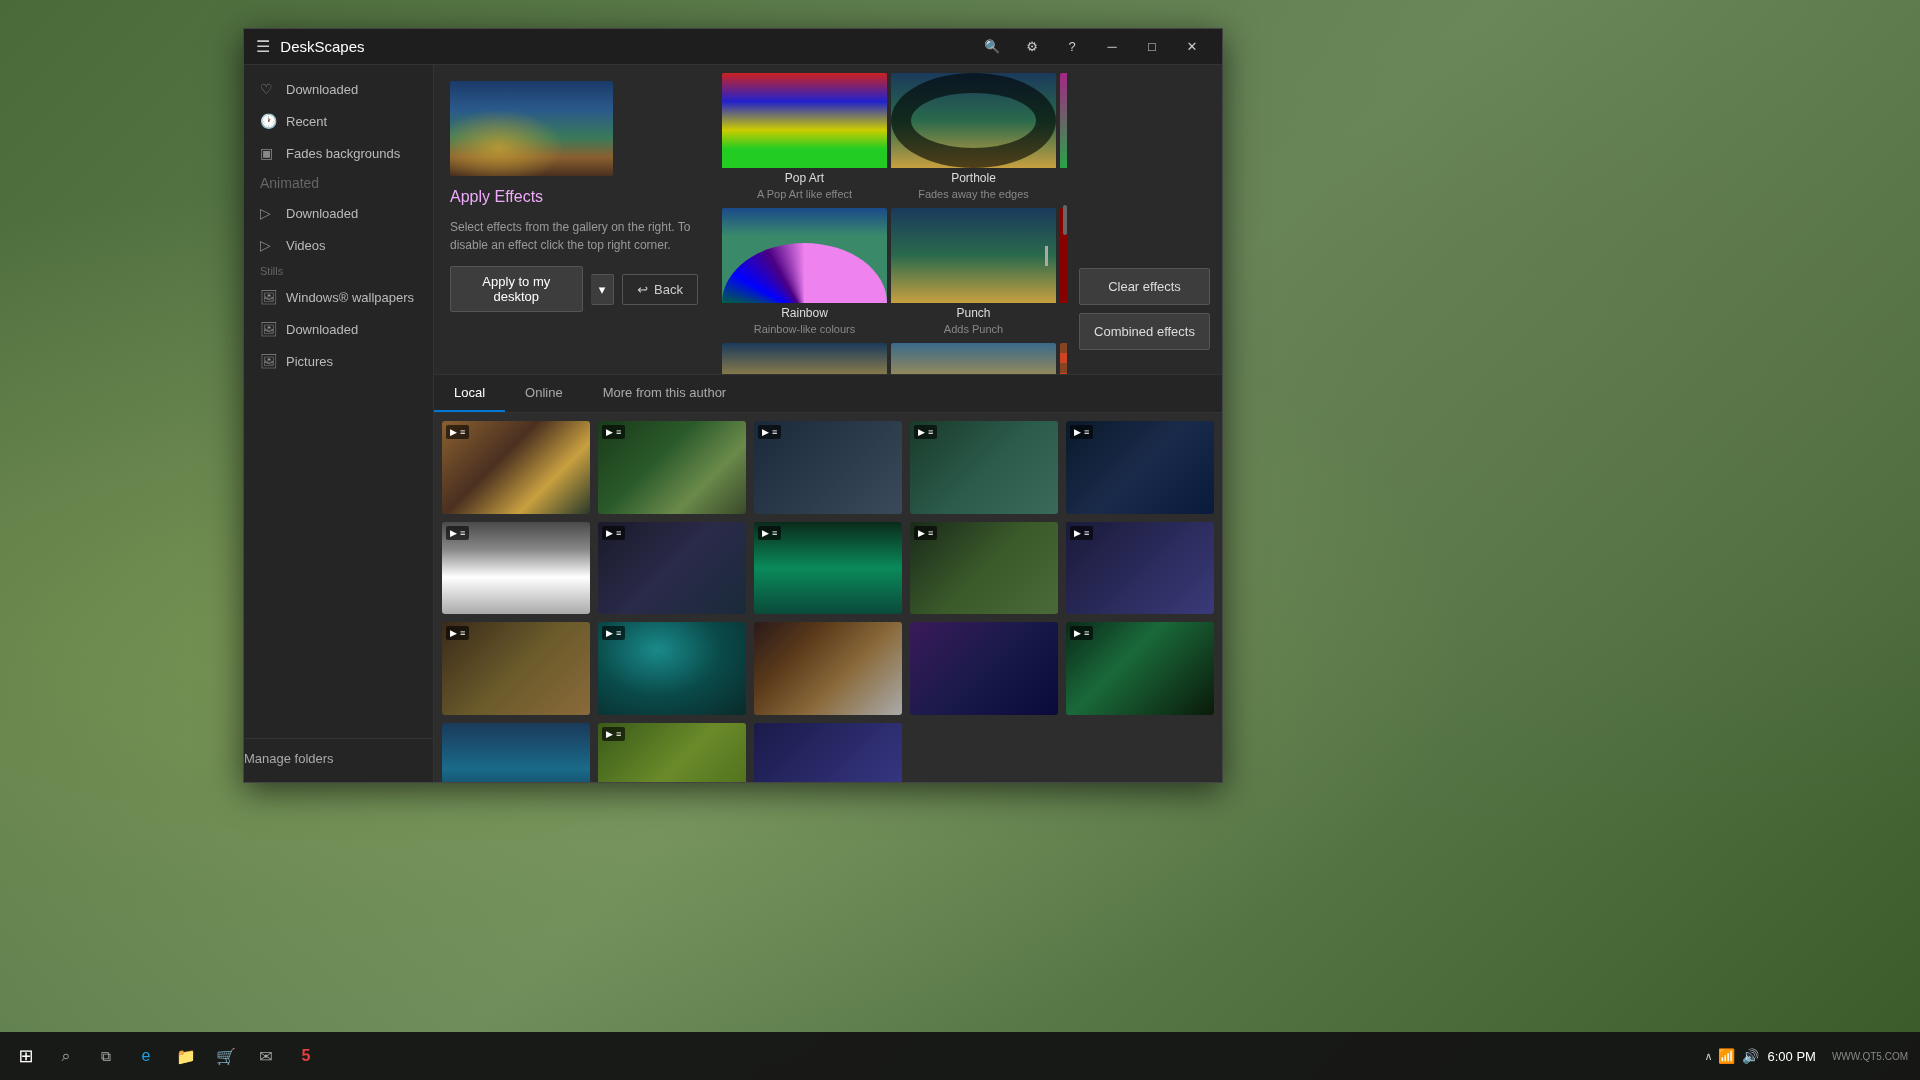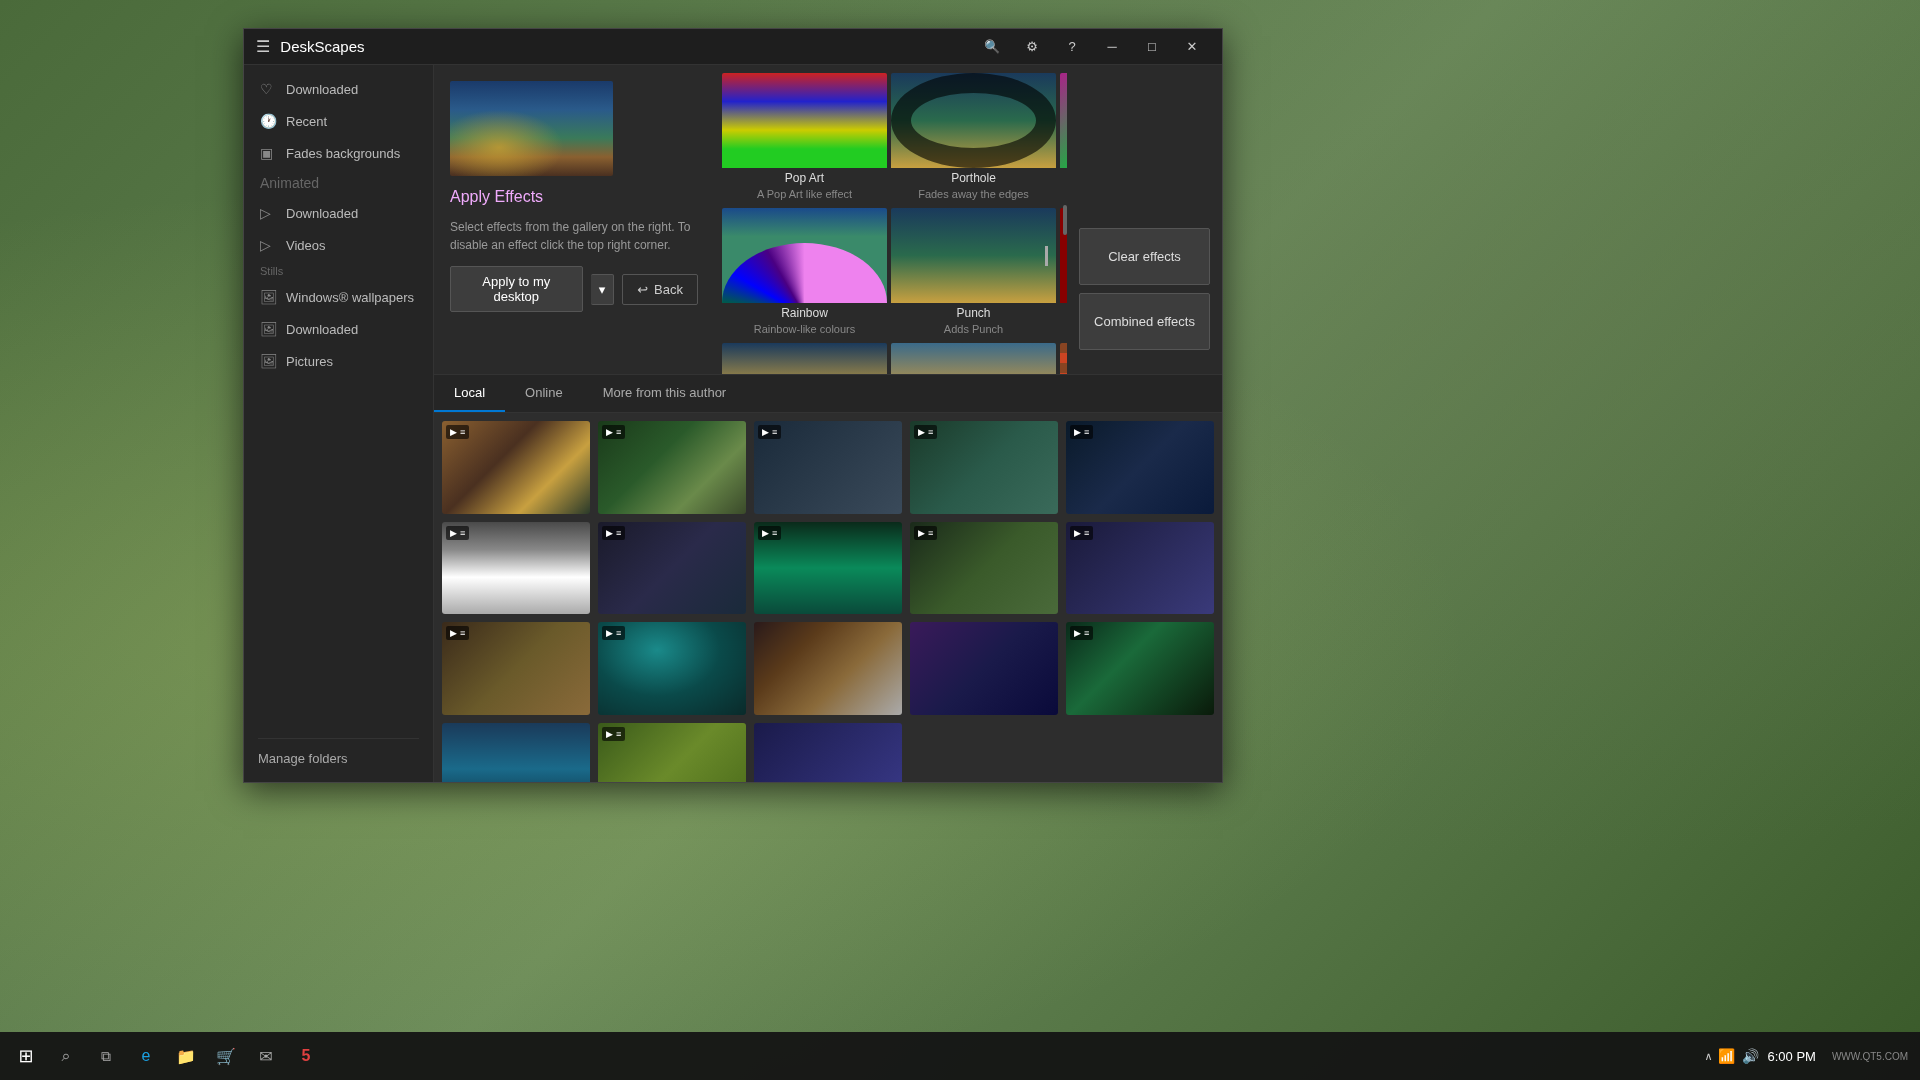--- a/index.html
+++ b/index.html
@@ -162,21 +162,21 @@
       font-size: 14px;
       color: #666;
       text-transform: none;
     }
     .nav-icon {
       font-size: 14px;
       color: #888;
       width: 16px;
     }
     .manage-folders-btn {
-      margin: 8px 14px;
+      margin: 8px 0;
       padding: 8px 0;
       background: transparent;
       border: none;
       color: #aaa;
       font-size: 13px;
       text-align: left;
       cursor: pointer;
       border-top: 1px solid #333;
       padding-top: 12px;
     }
@@ -378,21 +378,21 @@
       display: flex;
       flex-direction: column;
       gap: 8px;
       justify-content: flex-end;
       padding-bottom: 24px;
     }
     .effect-action-btn {
       background: #3d3d3d;
       border: 1px solid #555;
       color: #ddd;
-      padding: 20px 12px;
+      padding: 10px 12px;
       font-size: 13px;
       cursor: pointer;
       border-radius: 2px;
       text-align: center;
       width: 100%;
     }
 
     
     .gallery-tabs {
       display: flex;

